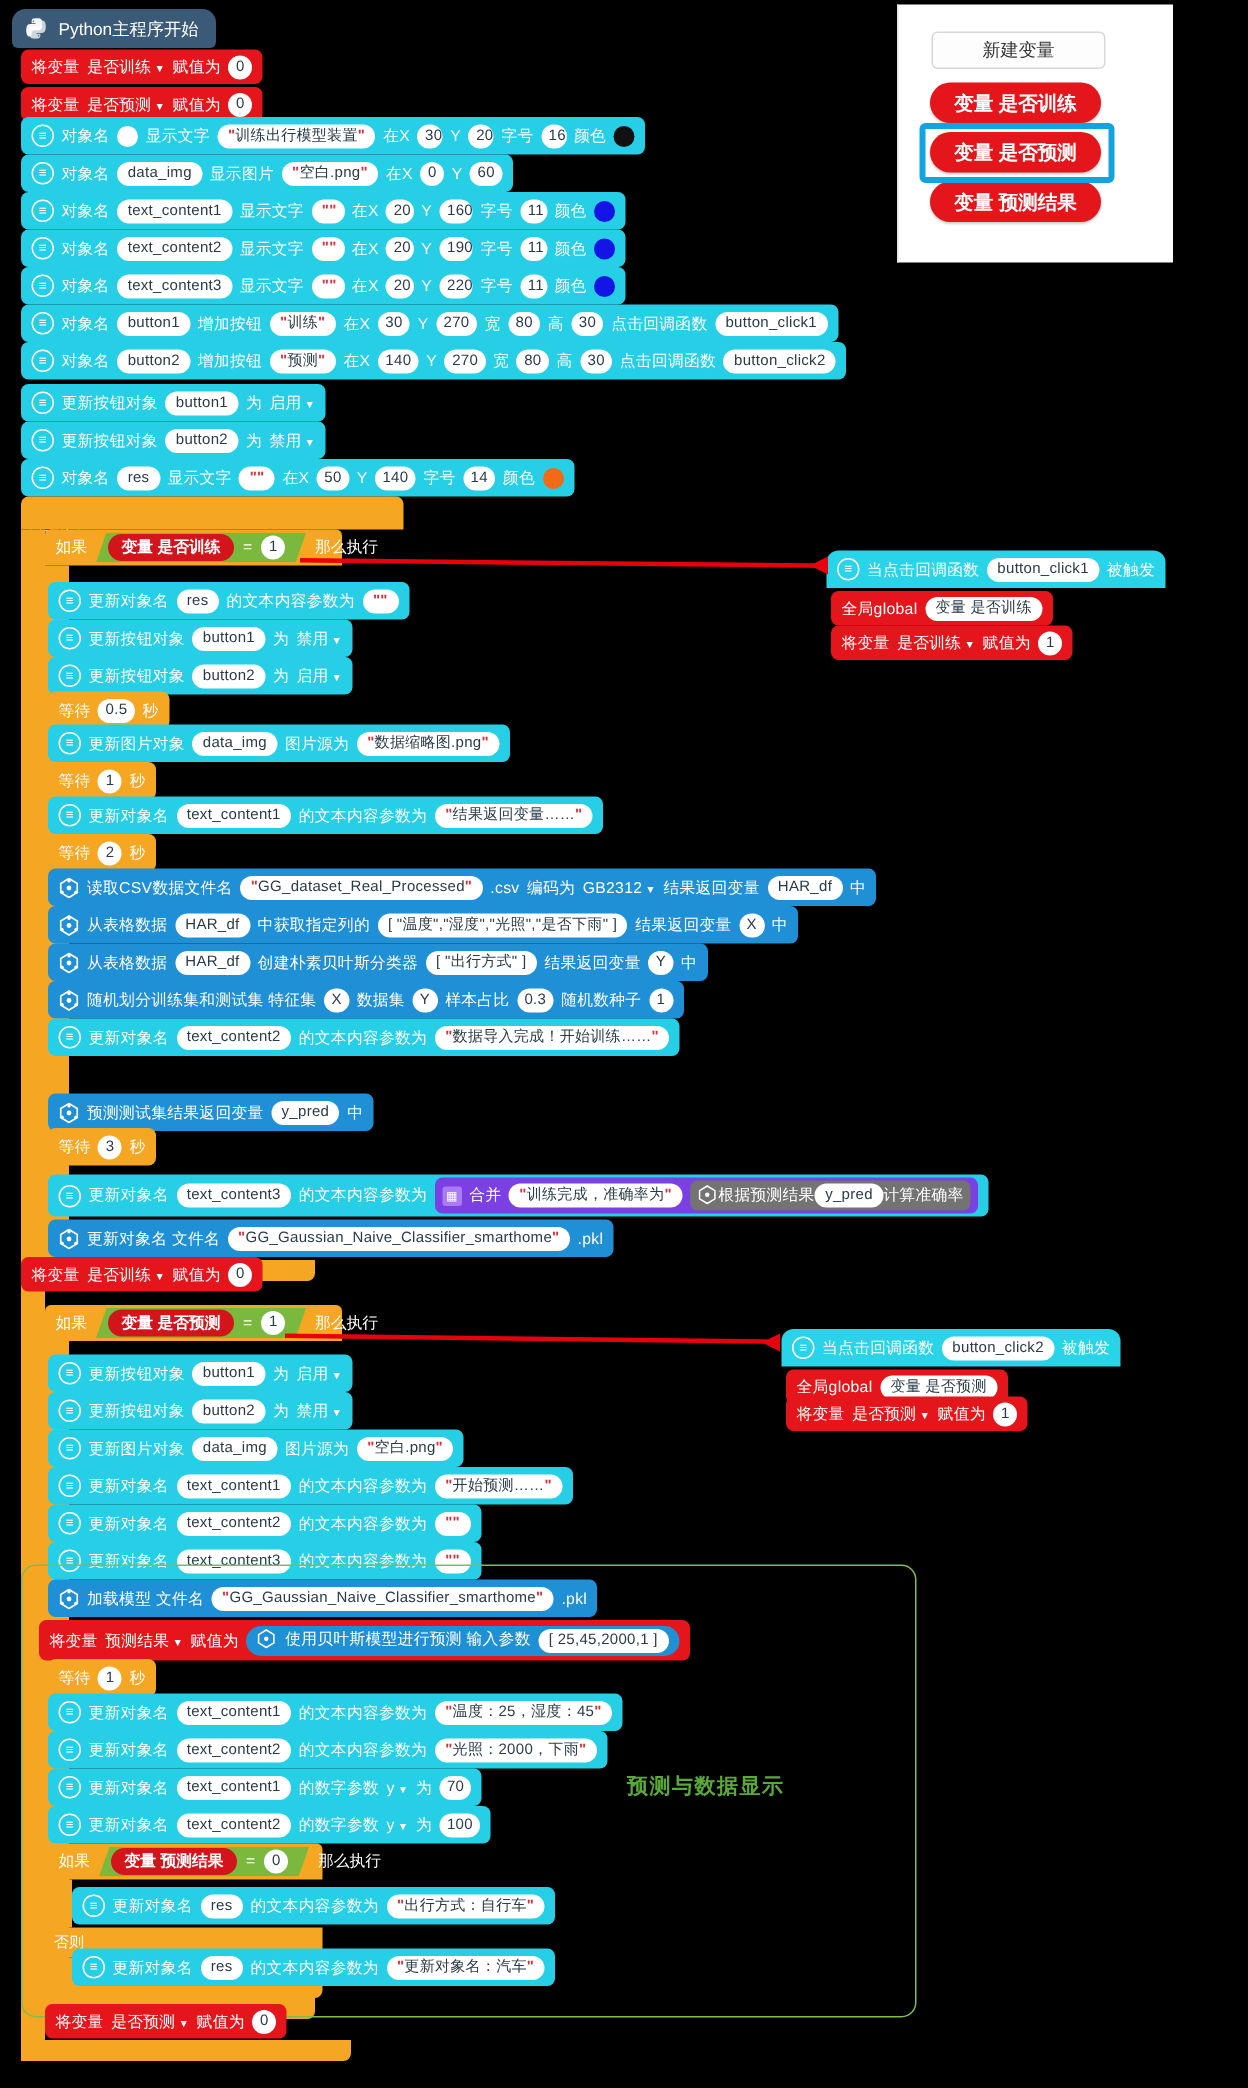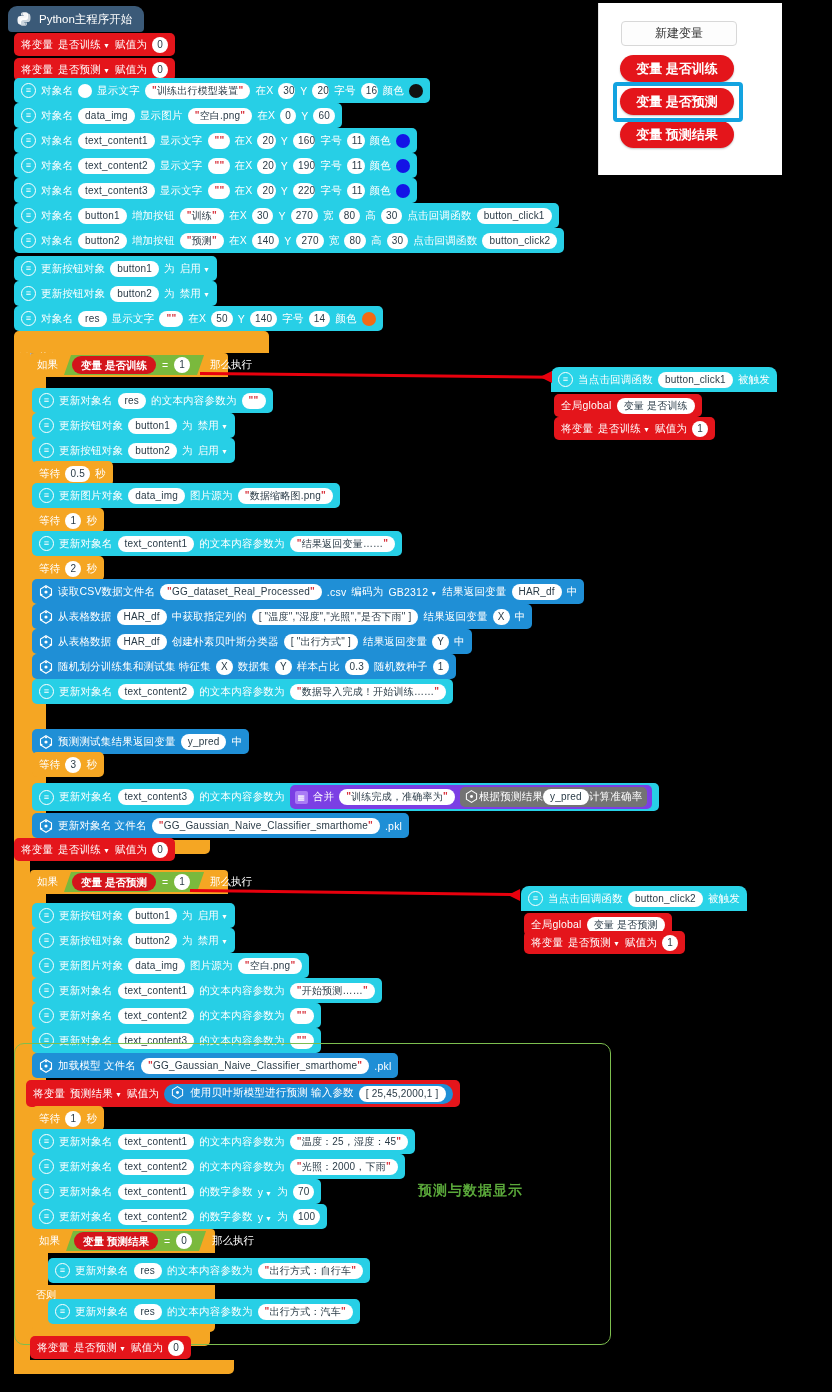--- a/index.html
+++ b/index.html
@@ -675,21 +675,21 @@
     <span>更新对象名</span>
     <span class="pill">res</span>
     <span>的文本内容参数为</span>
     <span class="pill str"><span class="q">"</span><span>出行方式：自行车</span><span class="q">"</span></span>
   </div>
   <div class="blk cyan h25" style="left:48px; top:1299px;">
     <span class="cicon s"></span>
     <span>更新对象名</span>
     <span class="pill">res</span>
     <span>的文本内容参数为</span>
-    <span class="pill str"><span class="q">"</span><span>出行方式：汽车</span><span class="q">"</span></span>
+    <span class="pill str"><span class="q">"</span><span>更新对象名：汽车</span><span class="q">"</span></span>
   </div>
 
   <div class="blk red" style="left:30px; top:1336px;">
     <span>将变量</span>
     <span class="dropdown"><span>是否预测</span><span class="caret">▼</span></span>
     <span>赋值为</span>
     <span class="pill num">0</span>
   </div>
 
   <div class="blk cyan2 h25" style="left:551px; top:367px; border-radius:8px 8px 0 0;">

